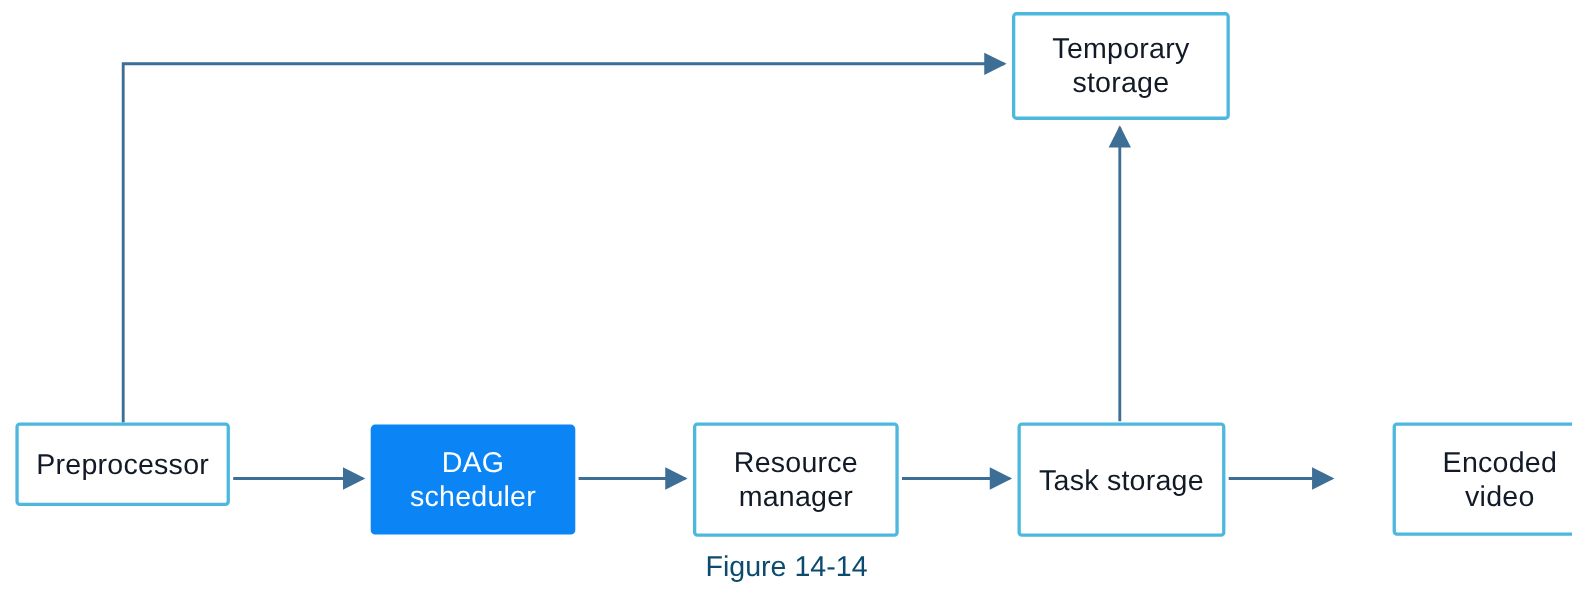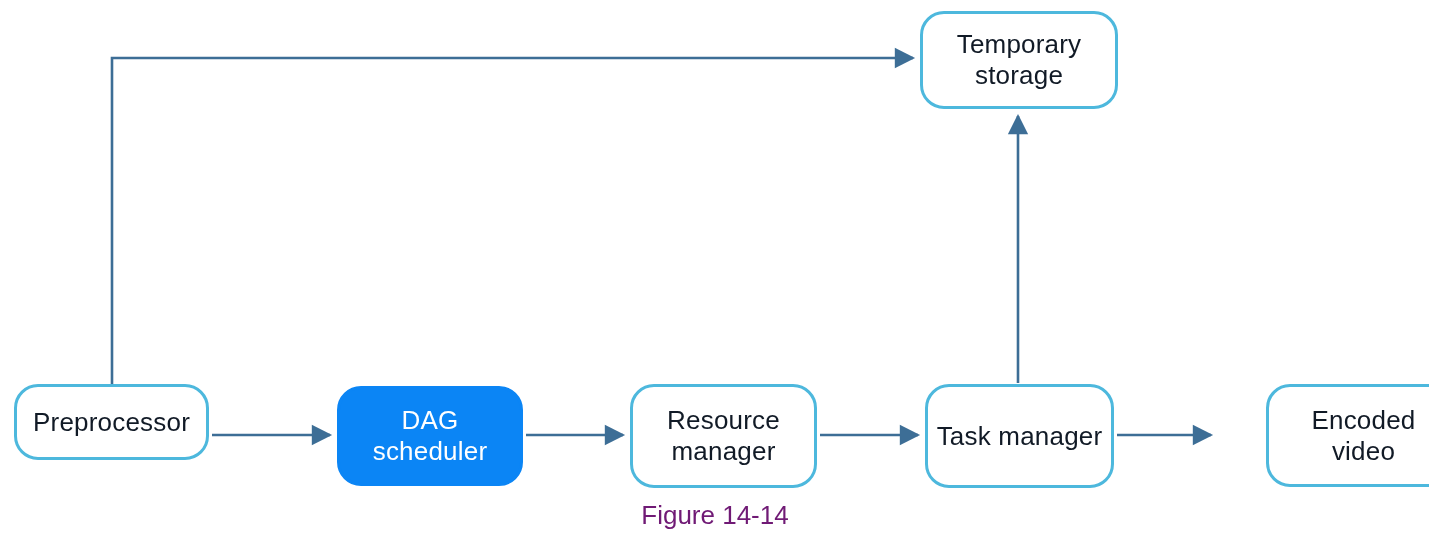--- a/index.html
+++ b/index.html
@@ -21,21 +21,21 @@
     position: absolute;
     left: 0;
     top: 0;
     width: 1429px;
     height: 539px;
   }
   .node {
     position: absolute;
     box-sizing: border-box;
     border: 3px solid #4db8dd;
-    border-radius: 24px;
+    border-radius: 4px;
     background: #ffffff;
     display: flex;
     align-items: center;
     justify-content: center;
     text-align: center;
     color: #111a26;
     font-size: 26px;
     line-height: 1.18;
     letter-spacing: 0.2px;
   }
@@ -57,21 +57,21 @@
   #node-encoded-video { left: 1218px; top: 384px; width: 195px; height: 103px; margin-left: 48px; }
   #node-temporary-storage { left: 920px; top: 11px; width: 198px; height: 98px; }
 
   #figure-caption {
     position: absolute;
     left: 560px;
     top: 500px;
     width: 310px;
     text-align: center;
     font-size: 26px;
-    color: #701a75;
+    color: #0c4a6e;
   }
 </style>
 </head>
 <body>
 
 <div id="diagram-canvas">
 
   <svg id="edge-layer" viewBox="0 0 1429 539" width="1429" height="539" aria-hidden="true">
     <defs>
       <marker id="arrow-head" markerWidth="9" markerHeight="9" refX="7.6" refY="4.5" orient="auto" markerUnits="strokeWidth">
@@ -100,21 +100,21 @@
     <span class="node-label">DAG
 scheduler</span>
   </div>
 
   <div class="node" id="node-resource-manager">
     <span class="node-label">Resource
 manager</span>
   </div>
 
   <div class="node" id="node-task-workers">
-    <span class="node-label">Task manager</span>
+    <span class="node-label">Task storage</span>
   </div>
 
   <div class="node" id="node-encoded-video">
     <span class="node-label">Encoded
 video</span>
   </div>
 
   <div class="node" id="node-temporary-storage">
     <span class="node-label">Temporary
 storage</span>

